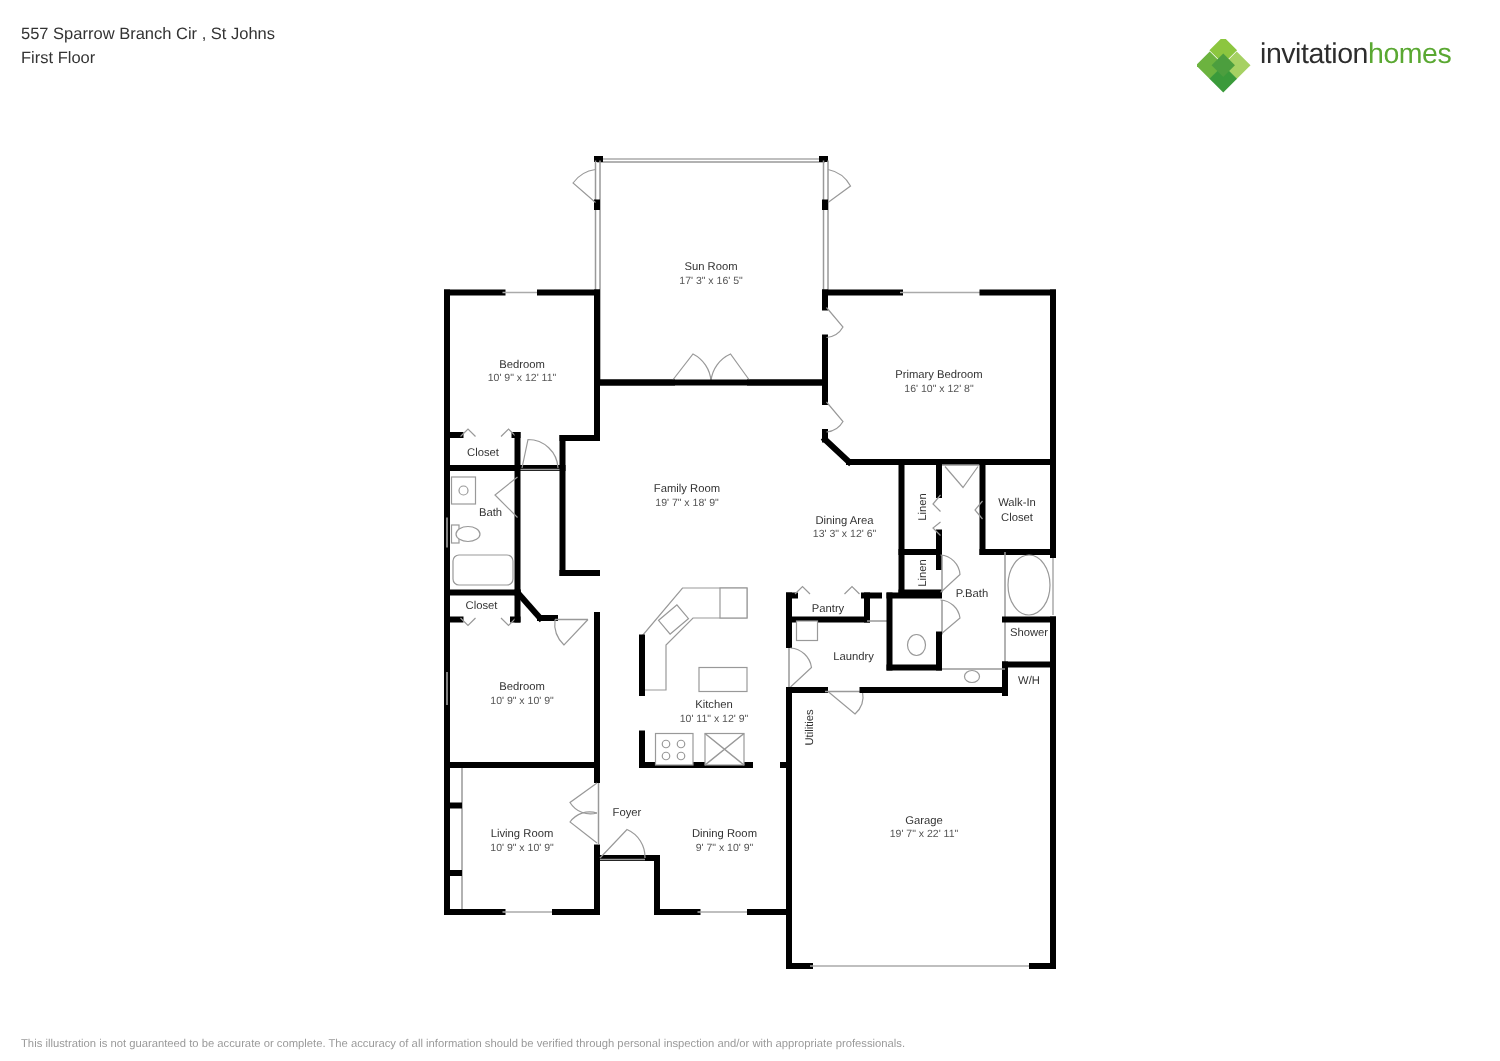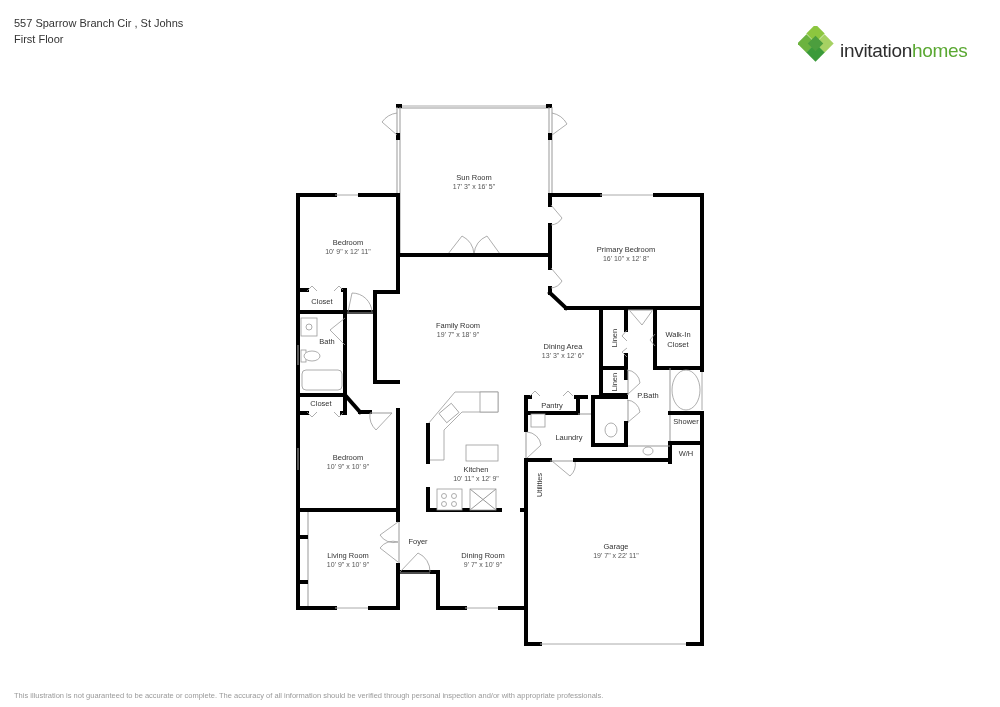--- a/index.html
+++ b/index.html
@@ -1,18 +1,18 @@
 <!DOCTYPE html>
 <html><head>
 <meta charset="utf-8">
 <style>
   html, body { margin:0; padding:0; background:#ffffff; }
   body { width:1000px; height:707px; position:relative; overflow:hidden; font-family:"Liberation Sans", sans-serif; color:#333; }
   .hdr { position:absolute; left:14px; top:15px; font-size:11px; line-height:16px; color:#333; }
-  .logo { position:absolute; left:798px; top:26px; display:flex; align-items:flex-end; }
+  .logo { position:absolute; left:798px; top:26px; display:flex; align-items:flex-start; }
   .logo-text { font-size:19px; font-family:"Liberation Sans", sans-serif; margin-left:6px; letter-spacing:-0.3px; }
   .logo-a { color:#2d2d2d; }
   .logo-b { color:#5aa832; }
   .disc { position:absolute; left:14px; top:690px; font-size:7.5px; color:#9a9a9a; line-height:12px; white-space:nowrap; }
   svg.plan { position:absolute; left:0; top:0; }
   .wall { stroke:#000; stroke-width:4; fill:none; stroke-linecap:square; }
   .thin { stroke:#999; stroke-width:1; fill:none; }
   .win { stroke:#aaa; stroke-width:1; fill:#fff; }
   .door { stroke:#999; stroke-width:0.8; fill:none; }
   .fix { stroke:#999; stroke-width:0.8; fill:#fff; }

